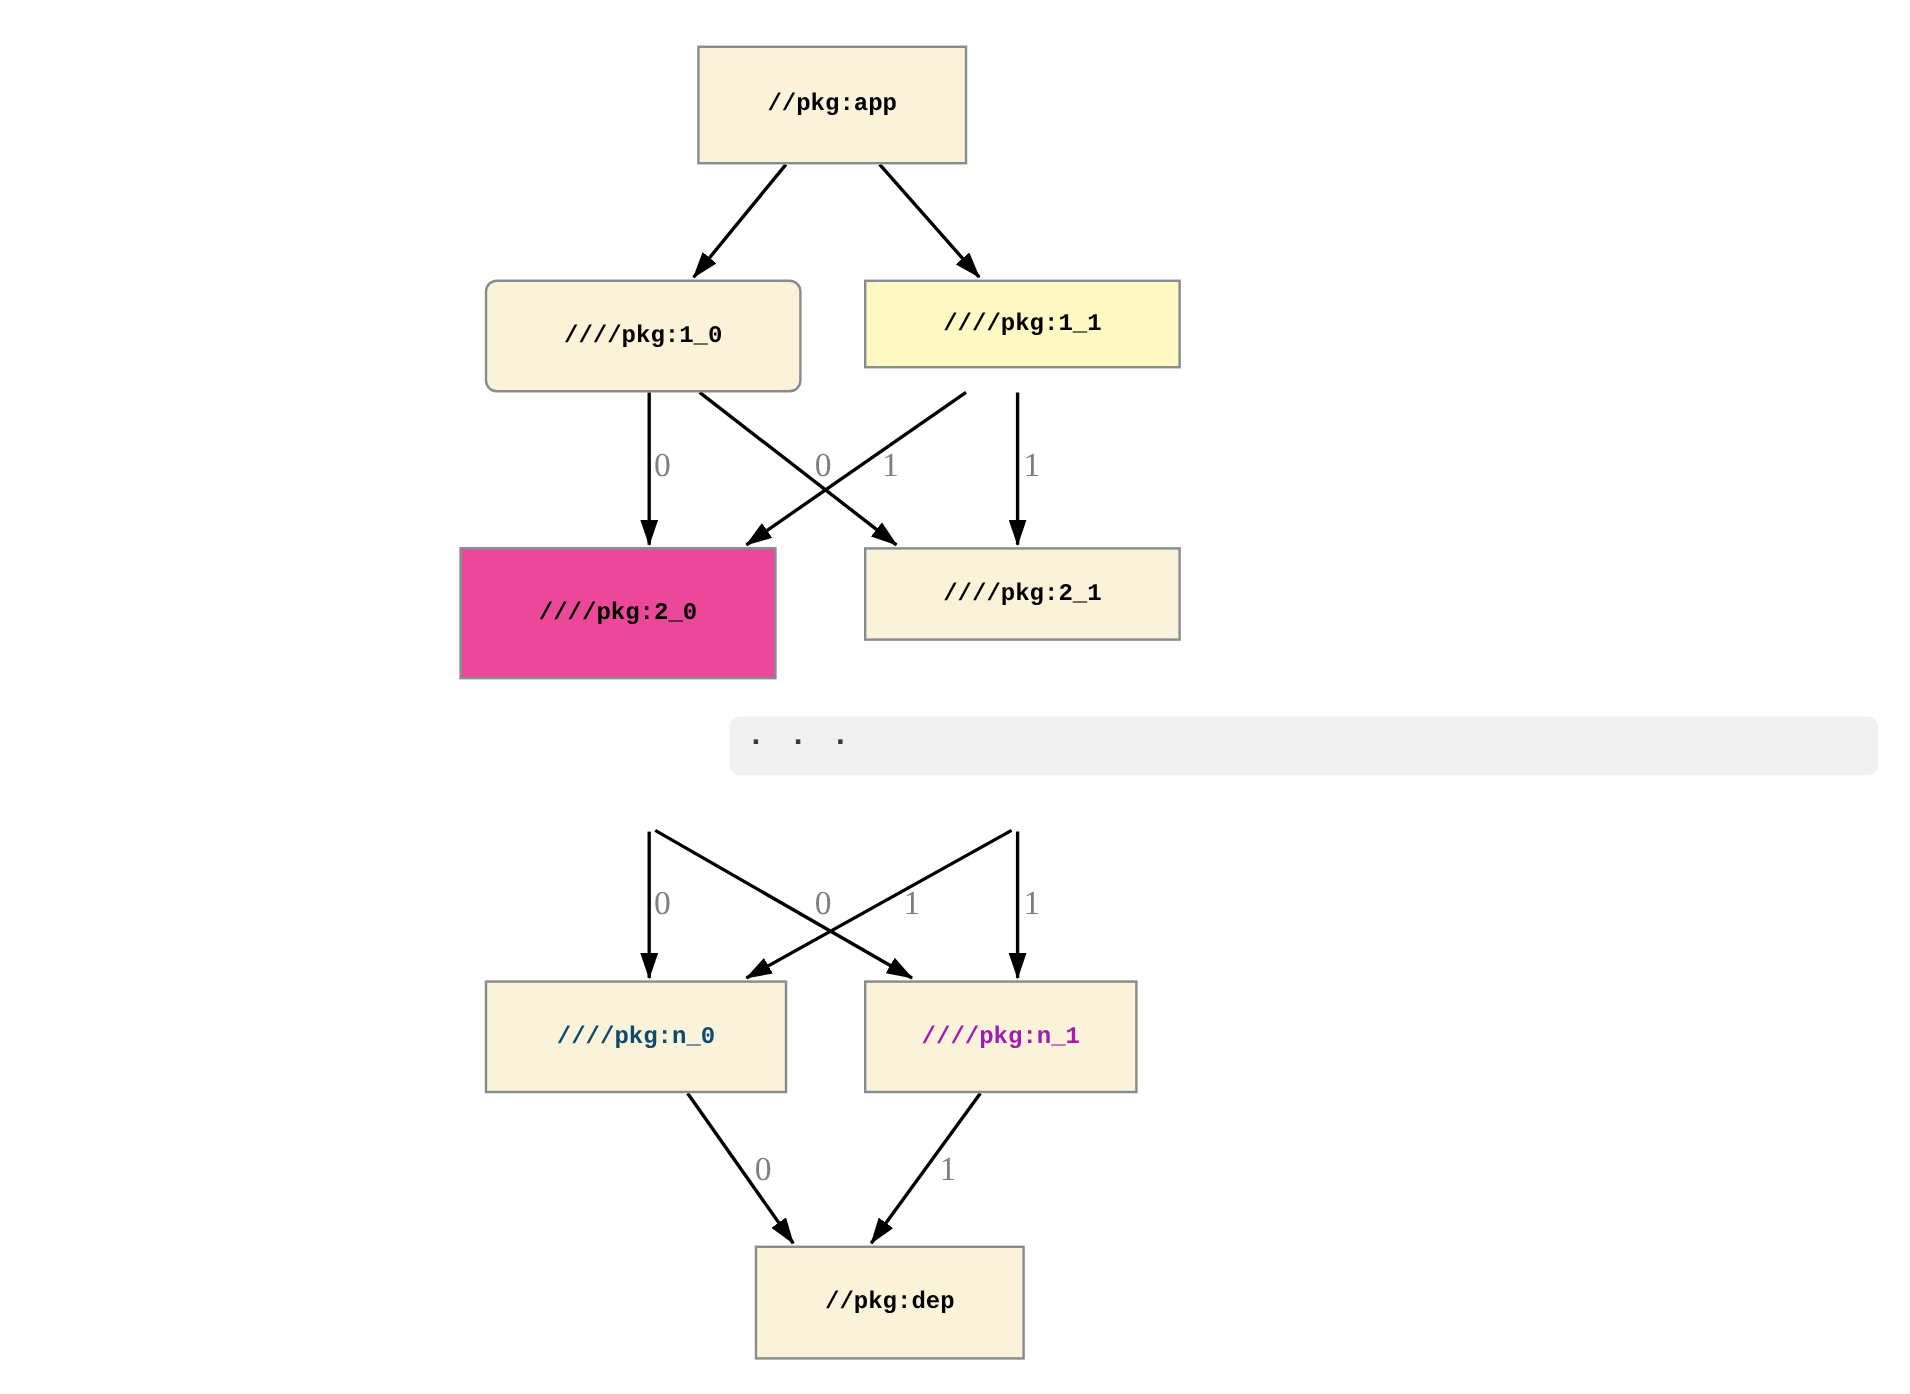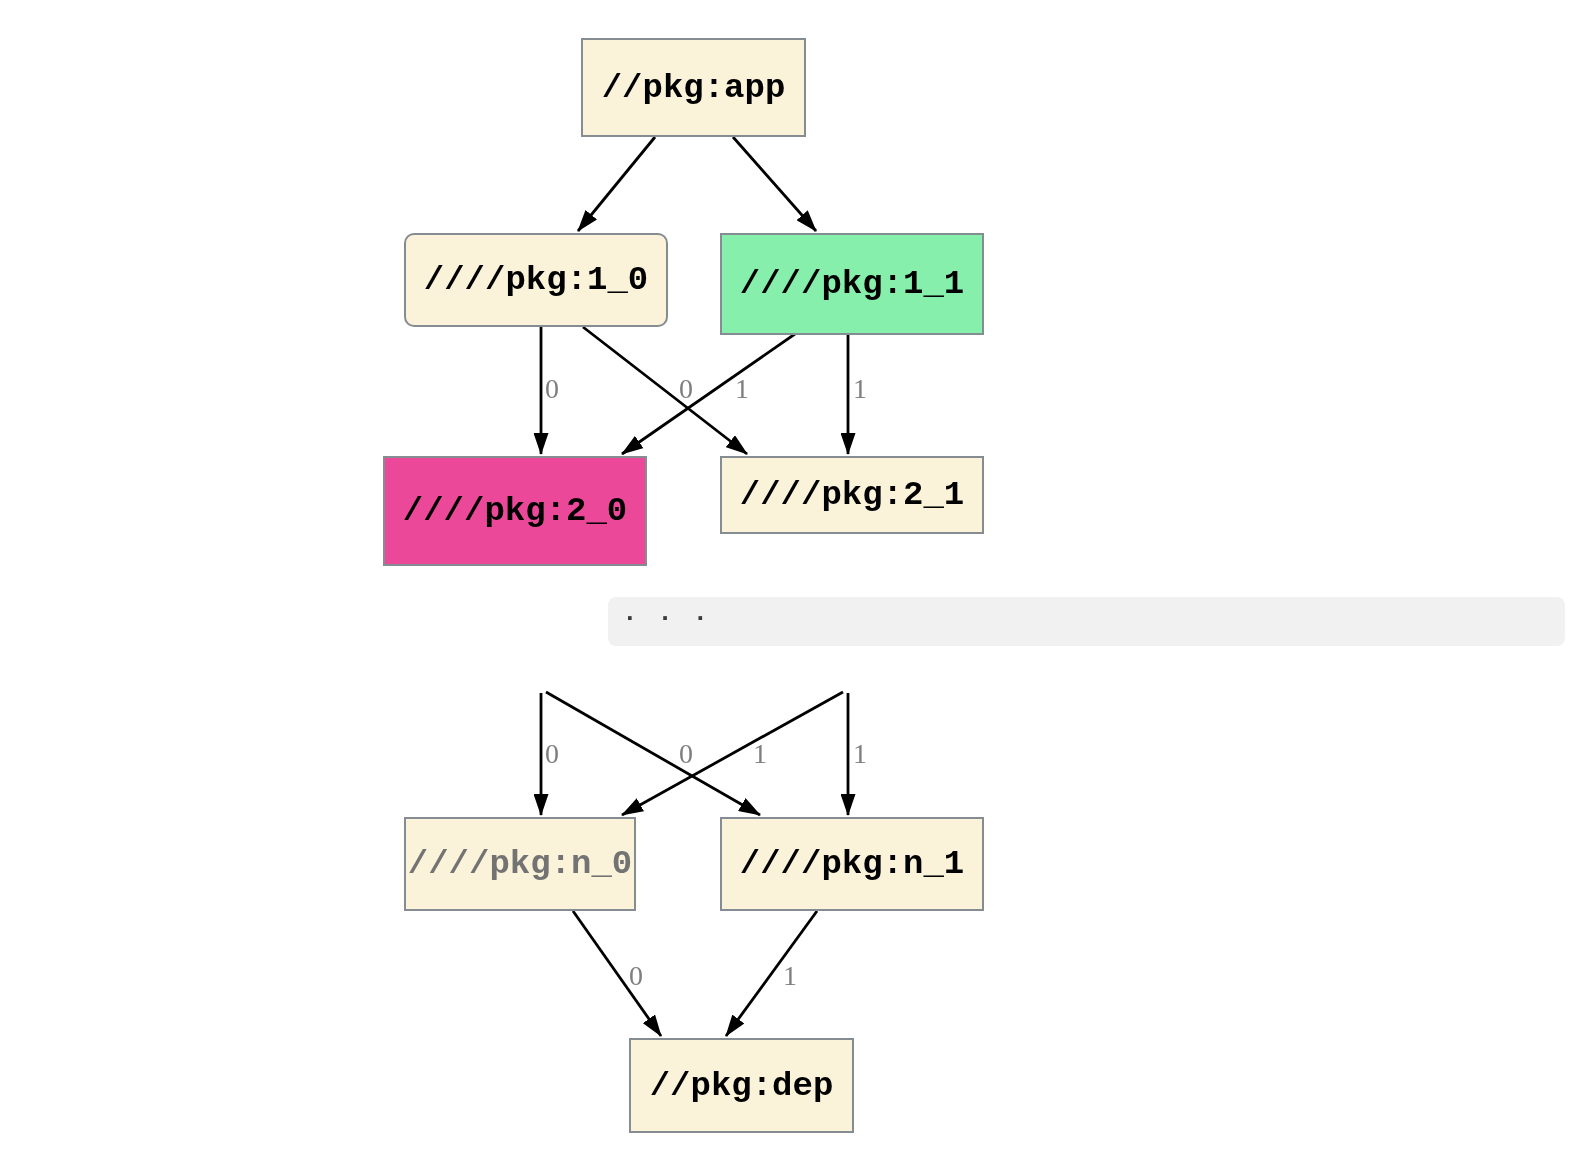--- a/index.html
+++ b/index.html
@@ -27,21 +27,21 @@
   .node {
     position: absolute;
     box-sizing: border-box;
     background: #fbf3d9;
     border: 2px solid #858d92;
     display: flex;
     align-items: center;
     justify-content: center;
     font-family: "Liberation Mono", "DejaVu Sans Mono", monospace;
     font-weight: bold;
-    font-size: 34px;
+    font-size: 20px;
     color: #000000;
     white-space: nowrap;
   }
   .edge-label {
     font-family: "Liberation Serif", "DejaVu Serif", serif;
     font-size: 28px;
     fill: #7f7f7f;
   }
   #ellipsis-bar {
     position: absolute;
@@ -97,25 +97,25 @@
         <line x1="573" y1="911" x2="661" y2="1036" stroke="#000000" stroke-width="2.8" marker-end="url(#arrowhead)"></line>
         <text x="636" y="975" class="edge-label" text-anchor="middle" dominant-baseline="central" fill="#7f7f7f">0</text>
         <line x1="817" y1="911" x2="726" y2="1036" stroke="#000000" stroke-width="2.8" marker-end="url(#arrowhead)"></line>
         <text x="790" y="975" class="edge-label" text-anchor="middle" dominant-baseline="central" fill="#7f7f7f">1</text>
       </g>
   </svg>
 
   <div id="node-layer">
       <div class="node" style="left: 581px; top: 38px; width: 225px; height: 99px; background: rgb(251, 243, 217); border-color: rgb(133, 141, 146); color: rgb(0, 0, 0);">//pkg:app</div>
       <div class="node" style="left: 404px; top: 233px; width: 264px; height: 94px; background: rgb(251, 243, 217); border-color: rgb(133, 141, 146); color: rgb(0, 0, 0); border-radius: 10px;">////pkg:1_0</div>
-      <div class="node" style="left: 720px; top: 233px; width: 264px; height: 102px; background: #86efac; border-color: rgb(133, 141, 146); color: rgb(0, 0, 0);">////pkg:1_1</div>
+      <div class="node" style="left: 720px; top: 233px; width: 264px; height: 74px; background: #fef9c3; border-color: rgb(133, 141, 146); color: rgb(0, 0, 0);">////pkg:1_1</div>
       <div class="node" style="left: 383px; top: 456px; width: 264px; height: 110px; background: #ec4899; border-color: rgb(133, 141, 146); color: rgb(0, 0, 0);">////pkg:2_0</div>
       <div class="node" style="left: 720px; top: 456px; width: 264px; height: 78px; background: rgb(251, 243, 217); border-color: rgb(133, 141, 146); color: rgb(0, 0, 0);">////pkg:2_1</div>
-      <div class="node" style="left: 404px; top: 817px; width: 232px; height: 94px; background: rgb(251, 243, 217); border-color: rgb(133, 141, 146); color: #737373;">////pkg:n_0</div>
-      <div class="node" style="left: 720px; top: 817px; width: 264px; height: 94px; background: rgb(251, 243, 217); border-color: rgb(133, 141, 146); color: #000000;">////pkg:n_1</div>
+      <div class="node" style="left: 404px; top: 817px; width: 252px; height: 94px; background: rgb(251, 243, 217); border-color: rgb(133, 141, 146); color: #0c4a6e;">////pkg:n_0</div>
+      <div class="node" style="left: 720px; top: 817px; width: 228px; height: 94px; background: rgb(251, 243, 217); border-color: rgb(133, 141, 146); color: #a21caf;">////pkg:n_1</div>
       <div class="node" style="left: 581px; top: 1038px; width: 225px; height: 95px; background: rgb(251, 243, 217); border-color: rgb(133, 141, 146); color: rgb(0, 0, 0); margin-left: 48px;">//pkg:dep</div>
     </div>
 
   <div id="ellipsis-bar">
     <span>. . .</span>
   </div>
 
 </div>
 
 </body></html>

